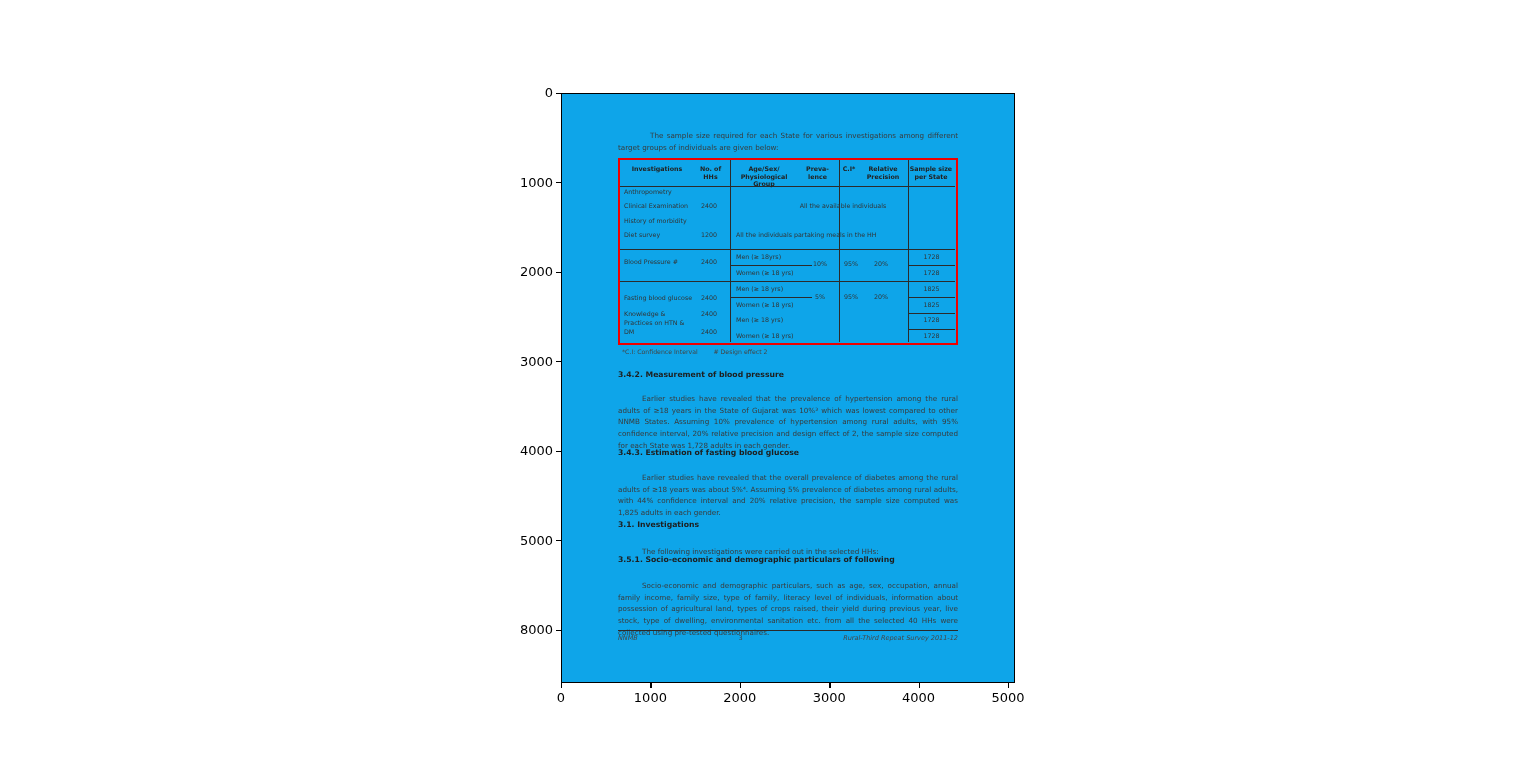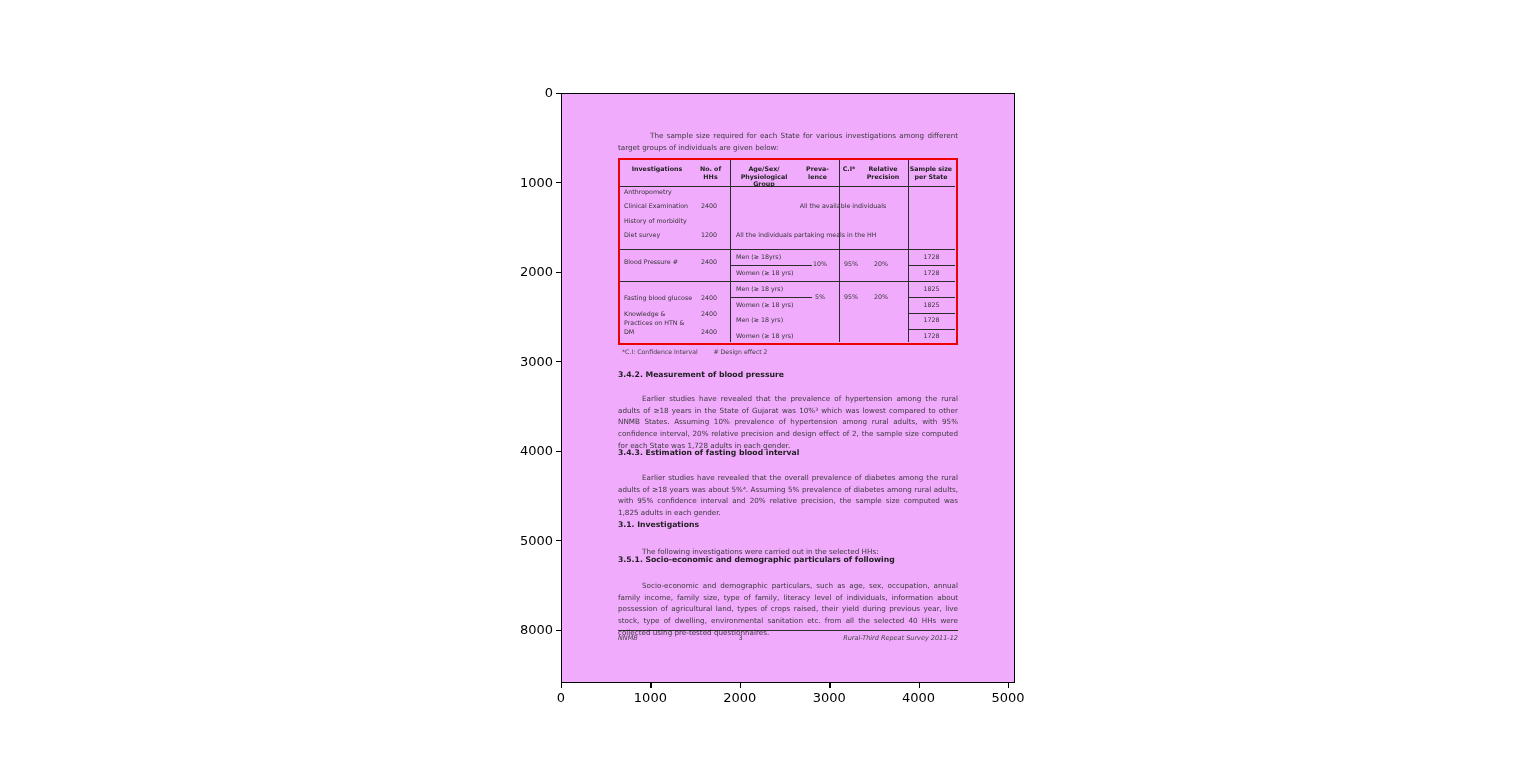--- a/index.html
+++ b/index.html
@@ -1,19 +1,19 @@
 <!DOCTYPE html>
 <html><head>
 <meta charset="utf-8">
 <style>
   html,body{margin:0;padding:0;background:#ffffff;}
   body{width:1536px;height:767px;overflow:hidden;font-family:"DejaVu Sans",sans-serif;}
   .figure{position:relative;width:1536px;height:767px;background:#fff;}
   
-  .axes{position:absolute;left:561px;top:93px;width:454px;height:590px;border:1.5px solid #000;box-sizing:border-box;background:#f0abfc;}
+  .axes{position:absolute;left:561px;top:93px;width:454px;height:590px;border:1.5px solid #000;box-sizing:border-box;background:#0ea5e9;}
   .ytickmark{position:absolute;width:5px;height:1.4px;background:#000;left:556px;}
   .xtickmark{position:absolute;width:1.4px;height:5px;background:#000;top:683px;}
   .ylab{position:absolute;width:42px;text-align:right;font-size:13px;color:#000;left:511px;}
   .xlab{position:absolute;width:60px;text-align:center;font-size:13px;color:#000;top:690px;}
   
   .page{position:absolute;left:0;top:0;right:0;bottom:0;color:#2d2d2d;}
   .para{position:absolute;left:56px;width:340px;font-size:7.2px;line-height:11.7px;text-align:justify;color:#3a3a3a;}
   .indent{text-indent:24px;margin-top:12px;}
   .indent-lg{text-indent:32px;}
   .h{position:absolute;left:56px;font-weight:bold;font-size:7.7px;color:#1e1e1e;white-space:nowrap;}
@@ -130,22 +130,22 @@
         <div class="cell" style="left:116px;top:172px;width:74px">Women (≥ 18 yrs)</div>
         <div class="cell ctr" style="left:288px;top:156px;width:47px">1728</div>
         <div class="cell ctr" style="left:288px;top:172px;width:47px">1728</div>
       </div>
 
       <div class="footnote">*C.I: Confidence Interval        # Design effect 2</div>
 
       <div class="h" style="top:276px">3.4.2. Measurement of blood pressure</div>
       <div class="para indent" style="top:287px">Earlier studies have revealed that the prevalence of hypertension among the rural adults of ≥18 years in the State of Gujarat was 10%³ which was lowest compared to other NNMB States. Assuming 10% prevalence of hypertension among rural adults, with 95% confidence interval, 20% relative precision and design effect of 2, the sample size computed for each State was 1,728 adults in each gender.</div>
 
-      <div class="h" style="top:354px">3.4.3. Estimation of fasting blood interval</div>
-      <div class="para indent" style="top:366px">Earlier studies have revealed that the overall prevalence of diabetes among the rural adults of ≥18 years was about 5%⁴. Assuming 5% prevalence of diabetes among rural adults, with 95% confidence interval and 20% relative precision, the sample size computed was 1,825 adults in each gender.</div>
+      <div class="h" style="top:354px">3.4.3. Estimation of fasting blood glucose</div>
+      <div class="para indent" style="top:366px">Earlier studies have revealed that the overall prevalence of diabetes among the rural adults of ≥18 years was about 5%⁴. Assuming 5% prevalence of diabetes among rural adults, with 44% confidence interval and 20% relative precision, the sample size computed was 1,825 adults in each gender.</div>
 
       <div class="h" style="top:426px">3.1. Investigations</div>
       <div class="para indent" style="top:440px;text-align:left">The following investigations were carried out in the selected HHs:</div>
 
       <div class="h" style="top:461px">3.5.1. Socio-economic and demographic particulars of following</div>
       <div class="para indent" style="top:474px">Socio-economic and demographic particulars, such as age, sex, occupation, annual family income, family size, type of family, literacy level of individuals, information about possession of agricultural land, types of crops raised, their yield during previous year, live stock, type of dwelling, environmental sanitation etc. from all the selected 40 HHs were collected using pre-tested questionnaires.</div>
 
       <div class="footer-rule"></div>
       <div class="footer-row">
         <span class="it">NNMB</span>

